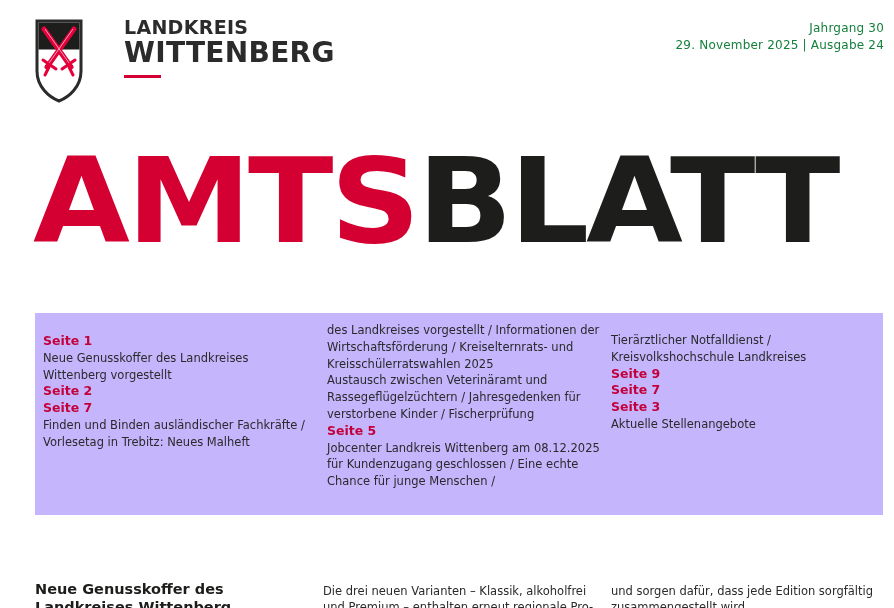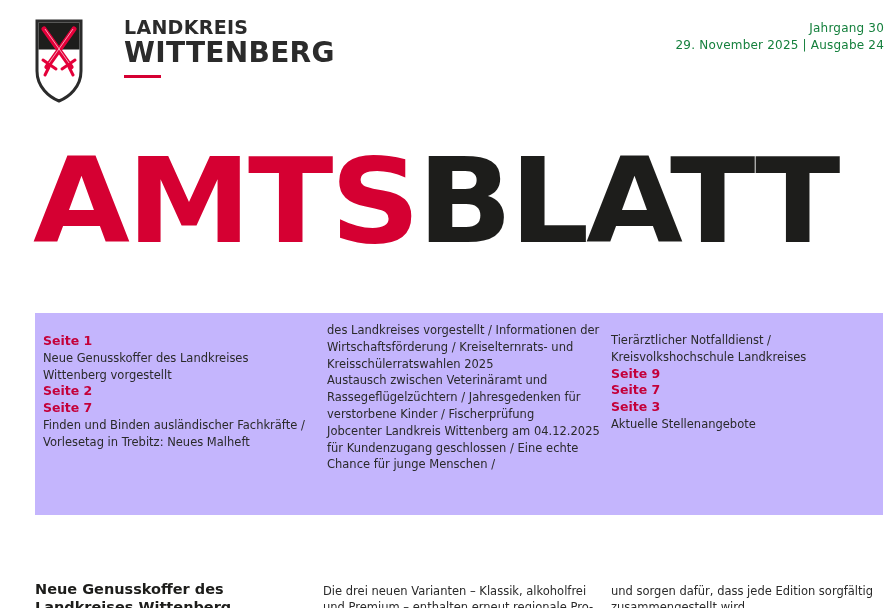--- a/index.html
+++ b/index.html
@@ -78,21 +78,22 @@
   <div class="toc-col c1">
     <span class="toc-label">Seite 1</span>
     <span class="toc-text">Neue Genusskoffer des Landkreises Wittenberg vorgestellt</span>
     <span class="toc-label">Seite 2</span>
     <span class="toc-label">Seite 7</span>
     <span class="toc-text">Finden und Binden ausländischer Fachkräfte / Vorlesetag in Trebitz: Neues Malheft</span>
   </div>
   <div class="toc-col c2">
     <span class="toc-text">des Landkreises vorgestellt / Informationen der Wirtschaftsförderung / Kreiselternrats- und Kreisschülerratswahlen 2025</span>
     <span class="toc-text">Austausch zwischen Veterinäramt und Rassegeflügelzüchtern / Jahresgedenken für verstorbene Kinder / Fischerprüfung</span>
-    <span class="toc-text">Jobcenter Landkreis Wittenberg am 04.12.2025 für Kundenzugang geschlossen / Eine echte Chance für junge Menschen /</span>
+    <span class="toc-label">Seite 5</span>
+    <span class="toc-text">Jobcenter Landkreis Wittenberg am 08.12.2025 für Kundenzugang geschlossen / Eine echte Chance für junge Menschen /</span>
   </div>
   <div class="toc-col c3">
     <span class="toc-text">Tierärztlicher Notfalldienst / Kreisvolkshochschule Landkreises</span>
     <span class="toc-label">Seite 9</span>
     <span class="toc-label">Seite 7</span>
     <span class="toc-label">Seite 3</span>
     <span class="toc-text">Aktuelle Stellenangebote</span>
   </div>
 </div>
 

